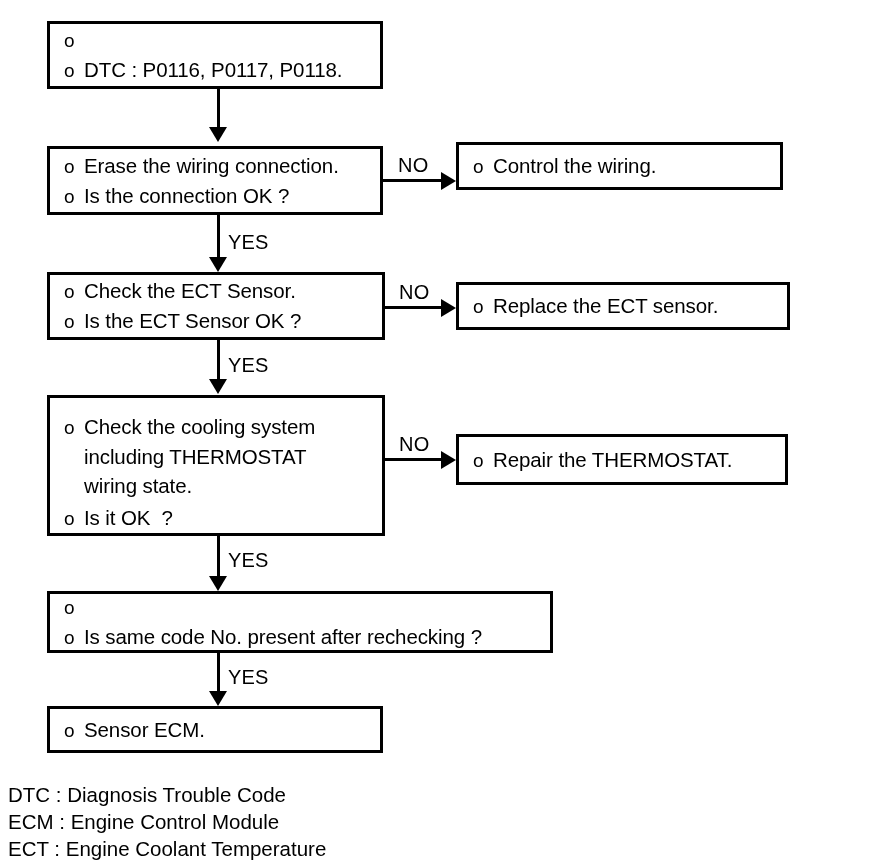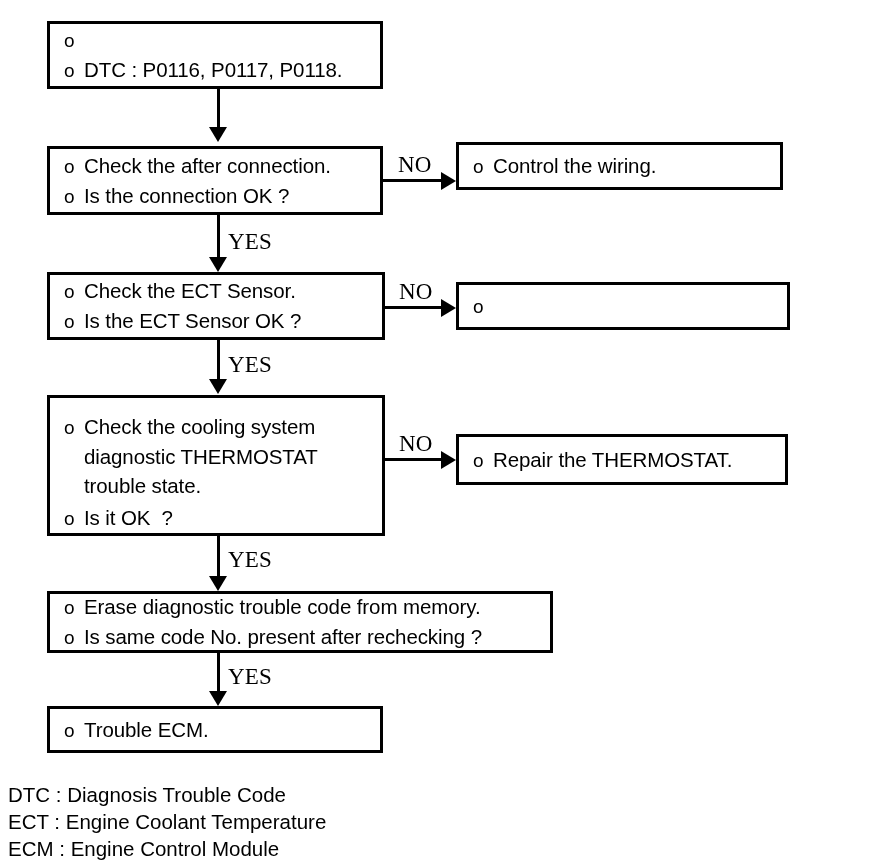--- a/index.html
+++ b/index.html
@@ -75,24 +75,23 @@
   .arrow-right {
     position: absolute;
     width: 0;
     height: 0;
     border-top: 9px solid transparent;
     border-bottom: 9px solid transparent;
     border-left: 15px solid #000000;
   }
   .edge-label {
     position: absolute;
-    font-size: 23px;
+    font-size: 20px;
     line-height: 20px;
     letter-spacing: 0.2px;
-    font-family: Liberation Serif, serif;
   }
 
   
   #legend {
     position: absolute;
     left: 8px;
     top: 781px;
   }
   #legend .legend-line {
     font-size: 20.5px;
@@ -114,21 +113,21 @@
       <span class="txt">DTC : P0116, P0117, P0118.</span>
     </div>
   </div>
 
   <div class="vline" style="left:217px; top:89px; height:40px;"></div>
   <div class="arrow-down" style="left:209px; top:127px;"></div>
 
   <div class="node" style="left:47px; top:146px; width:336px; height:69px;">
     <div class="line">
       <span class="bullet">o</span>
-      <span class="txt">Check the after connection.</span>
+      <span class="txt">Erase the wiring connection.</span>
     </div>
     <div class="line">
       <span class="bullet">o</span>
       <span class="txt">Is the connection OK ?</span>
     </div>
   </div>
 
   <div class="hline" style="left:383px; top:179px; width:60px;"></div>
   <div class="arrow-right" style="left:441px; top:172px;"></div>
   <div class="edge-label" style="left:398px; top:155px;">NO</div>
@@ -155,39 +154,40 @@
     </div>
   </div>
 
   <div class="hline" style="left:385px; top:306px; width:58px;"></div>
   <div class="arrow-right" style="left:441px; top:299px;"></div>
   <div class="edge-label" style="left:399px; top:282px;">NO</div>
 
   <div class="node" style="left:456px; top:282px; width:334px; height:48px;">
     <div class="line">
       <span class="bullet">o</span>
+      <span class="txt">Replace the ECT sensor.</span>
     </div>
   </div>
 
   <div class="vline" style="left:217px; top:340px; height:42px;"></div>
   <div class="arrow-down" style="left:209px; top:379px;"></div>
   <div class="edge-label" style="left:228px; top:355px;">YES</div>
 
   <div class="node" style="left:47px; top:395px; width:338px; height:141px; justify-content:flex-start; padding-top:14px;">
     <div class="line">
       <span class="bullet">o</span>
       <span class="txt">Check the cooling system</span>
     </div>
     <div class="line">
       <span class="bullet"></span>
-      <span class="txt">diagnostic THERMOSTAT</span>
+      <span class="txt">including THERMOSTAT</span>
     </div>
     <div class="line">
       <span class="bullet"></span>
-      <span class="txt">trouble state.</span>
+      <span class="txt">wiring state.</span>
     </div>
     <div class="spacer"></div>
     <div class="line">
       <span class="bullet">o</span>
       <span class="txt">Is it OK  ?</span>
     </div>
   </div>
 
   <div class="hline" style="left:385px; top:458px; width:58px;"></div>
   <div class="arrow-right" style="left:441px; top:451px;"></div>
@@ -200,38 +200,37 @@
     </div>
   </div>
 
   <div class="vline" style="left:217px; top:536px; height:43px;"></div>
   <div class="arrow-down" style="left:209px; top:576px;"></div>
   <div class="edge-label" style="left:228px; top:550px;">YES</div>
 
   <div class="node" style="left:47px; top:591px; width:506px; height:62px;">
     <div class="line">
       <span class="bullet">o</span>
-      <span class="txt">Erase diagnostic trouble code from memory.</span>
     </div>
     <div class="line">
       <span class="bullet">o</span>
       <span class="txt">Is same code No. present after rechecking ?</span>
     </div>
   </div>
 
   <div class="vline" style="left:217px; top:653px; height:41px;"></div>
   <div class="arrow-down" style="left:209px; top:691px;"></div>
   <div class="edge-label" style="left:228px; top:667px;">YES</div>
 
   <div class="node" style="left:47px; top:706px; width:336px; height:47px;">
     <div class="line">
       <span class="bullet">o</span>
-      <span class="txt">Trouble ECM.</span>
+      <span class="txt">Sensor ECM.</span>
     </div>
   </div>
 
   <div id="legend">
     <div class="legend-line">DTC : Diagnosis Trouble Code</div>
+    <div class="legend-line">ECM : Engine Control Module</div>
     <div class="legend-line">ECT : Engine Coolant Temperature</div>
-    <div class="legend-line">ECM : Engine Control Module</div>
   </div>
 
 </div>
 
 </body></html>

